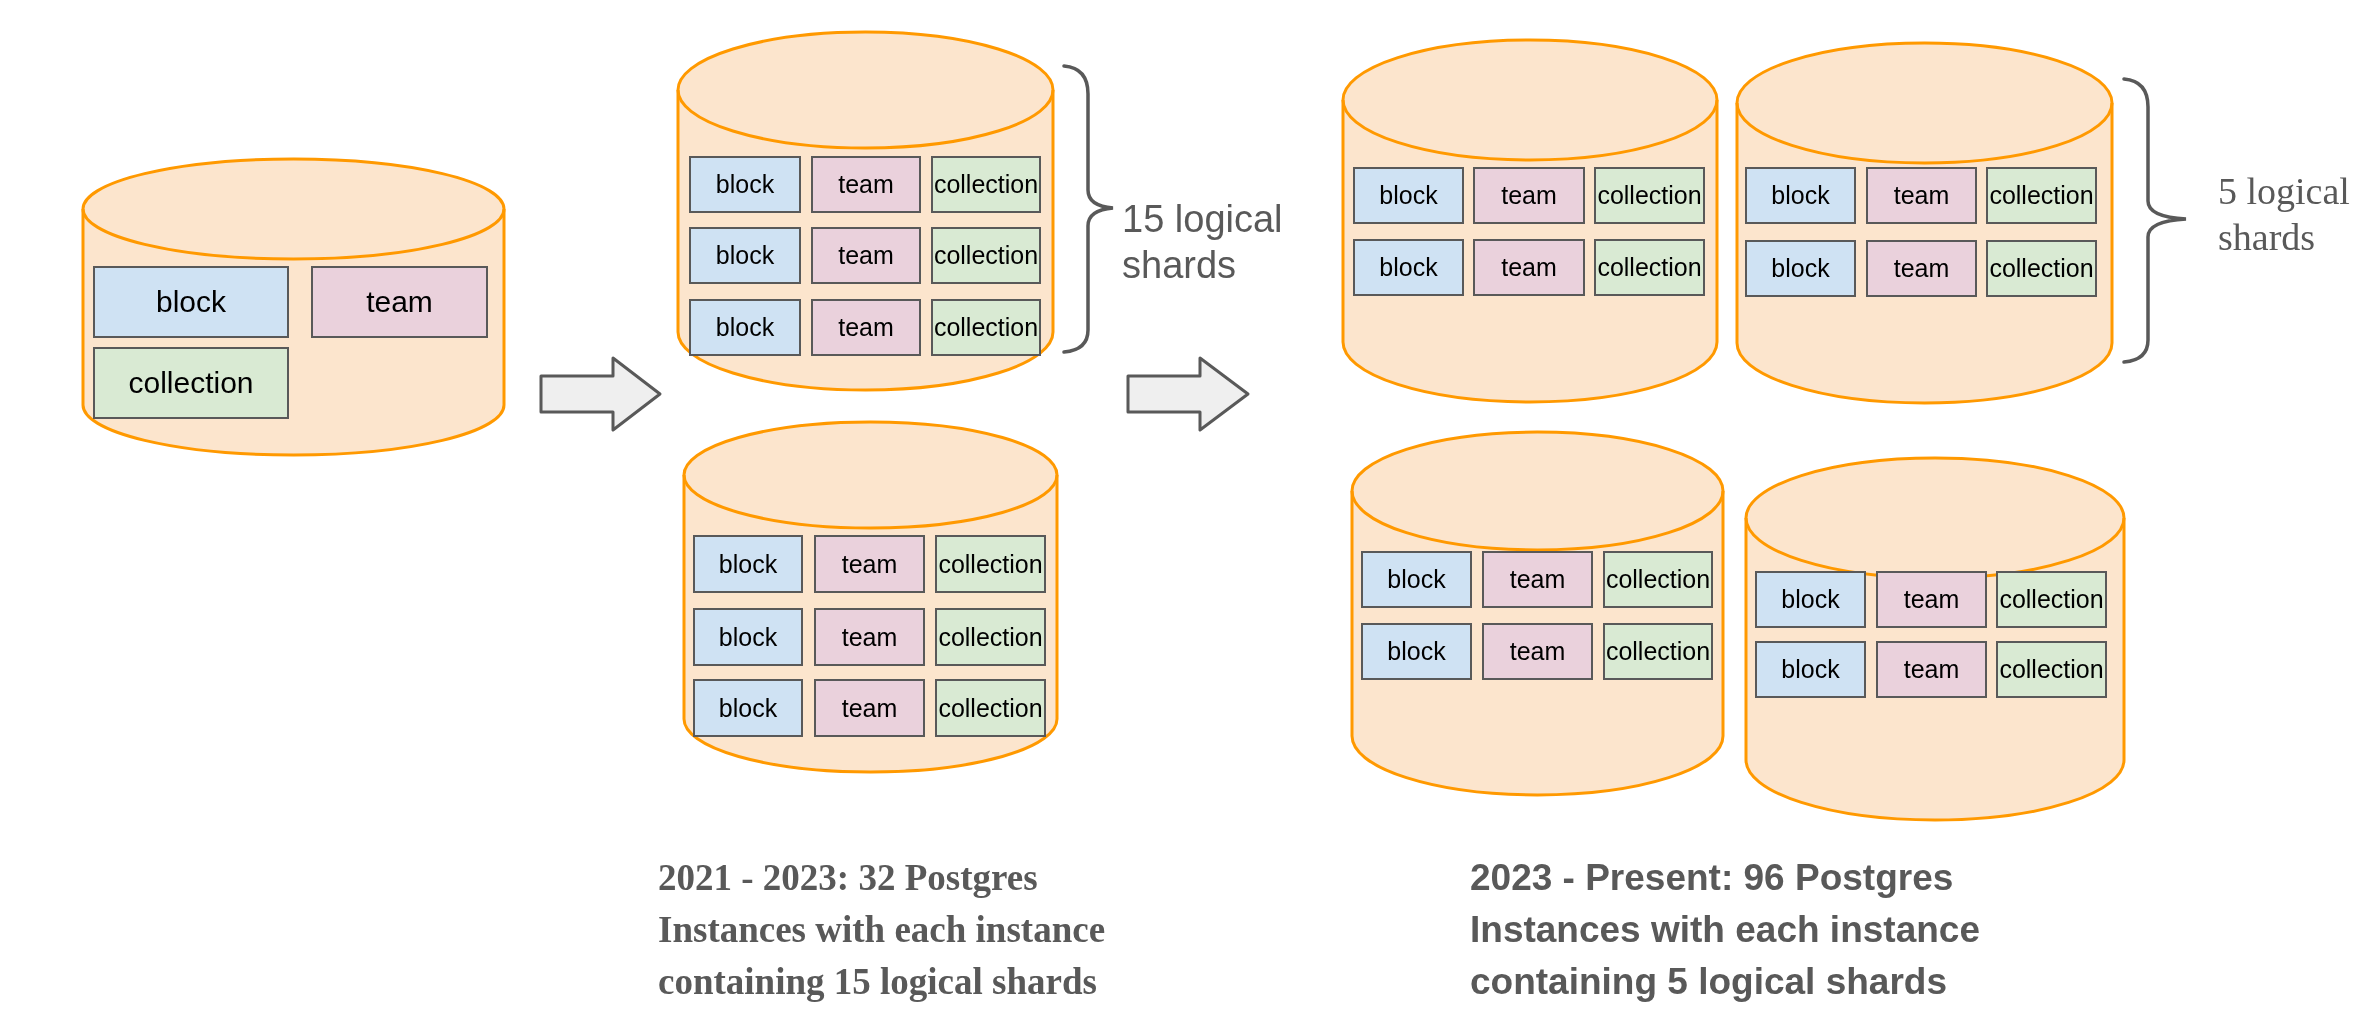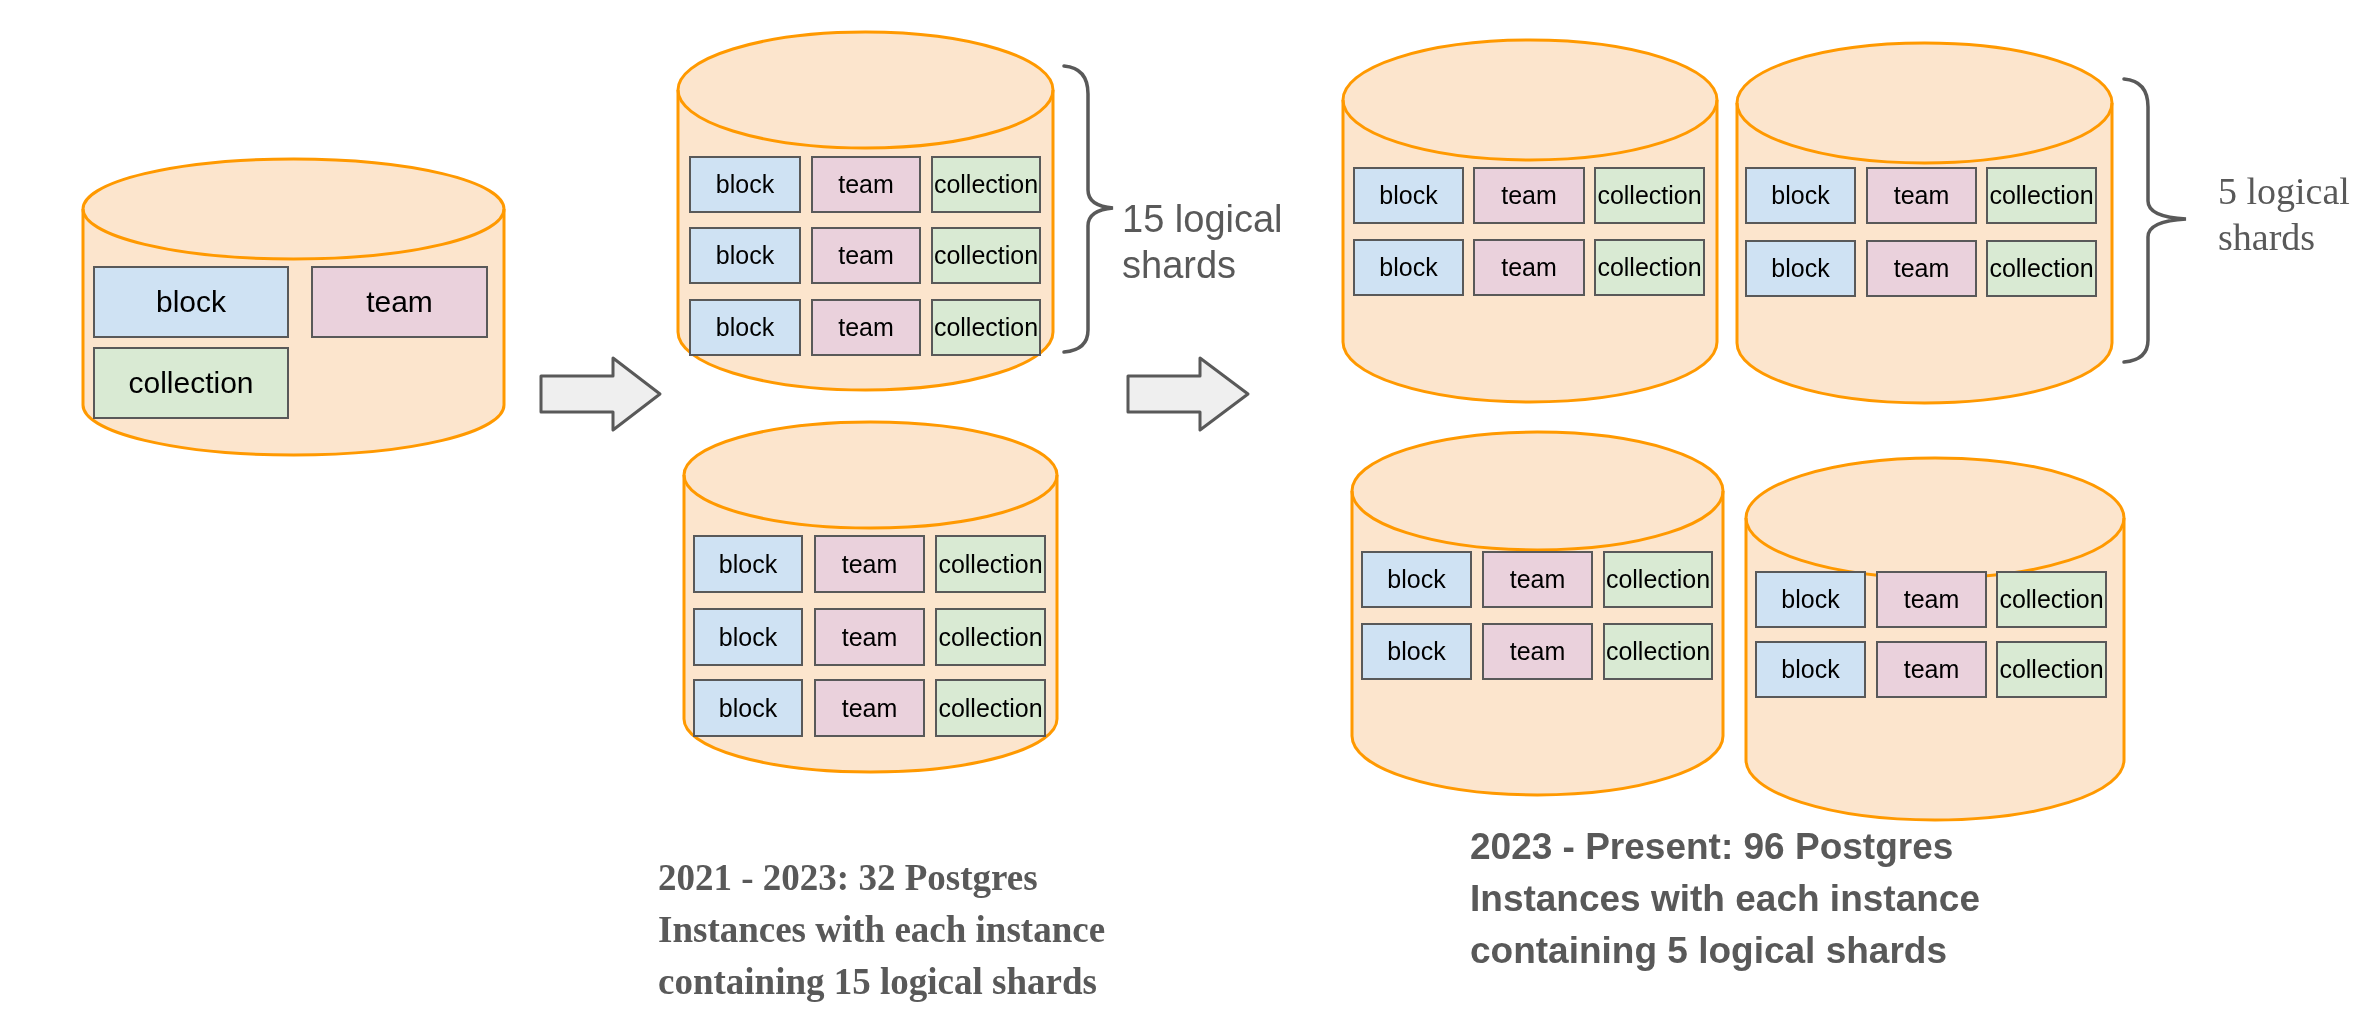--- a/index.html
+++ b/index.html
@@ -127,16 +127,16 @@
     </div>
 
   <div class="brace-label" style="left:1122px;top:168px;margin-top:28px;">15 logical
 shards</div>
   <div class="brace-label" style="left:2218px;top:168px;font-family:Liberation Serif, serif;">5 logical
 shards</div>
 
   <div class="caption" style="left:658px;top:852px;width:640px;font-family:Liberation Serif, serif;">2021 - 2023: 32 Postgres
 Instances with each instance
 containing 15 logical shards</div>
-  <div class="caption" style="left:1470px;top:821px;width:660px;">2023 - Present: 96 Postgres
+  <div class="caption" style="left:1470px;top:852px;width:660px;">2023 - Present: 96 Postgres
 Instances with each instance
 containing 5 logical shards</div>
 </div>
 
 </body></html>

